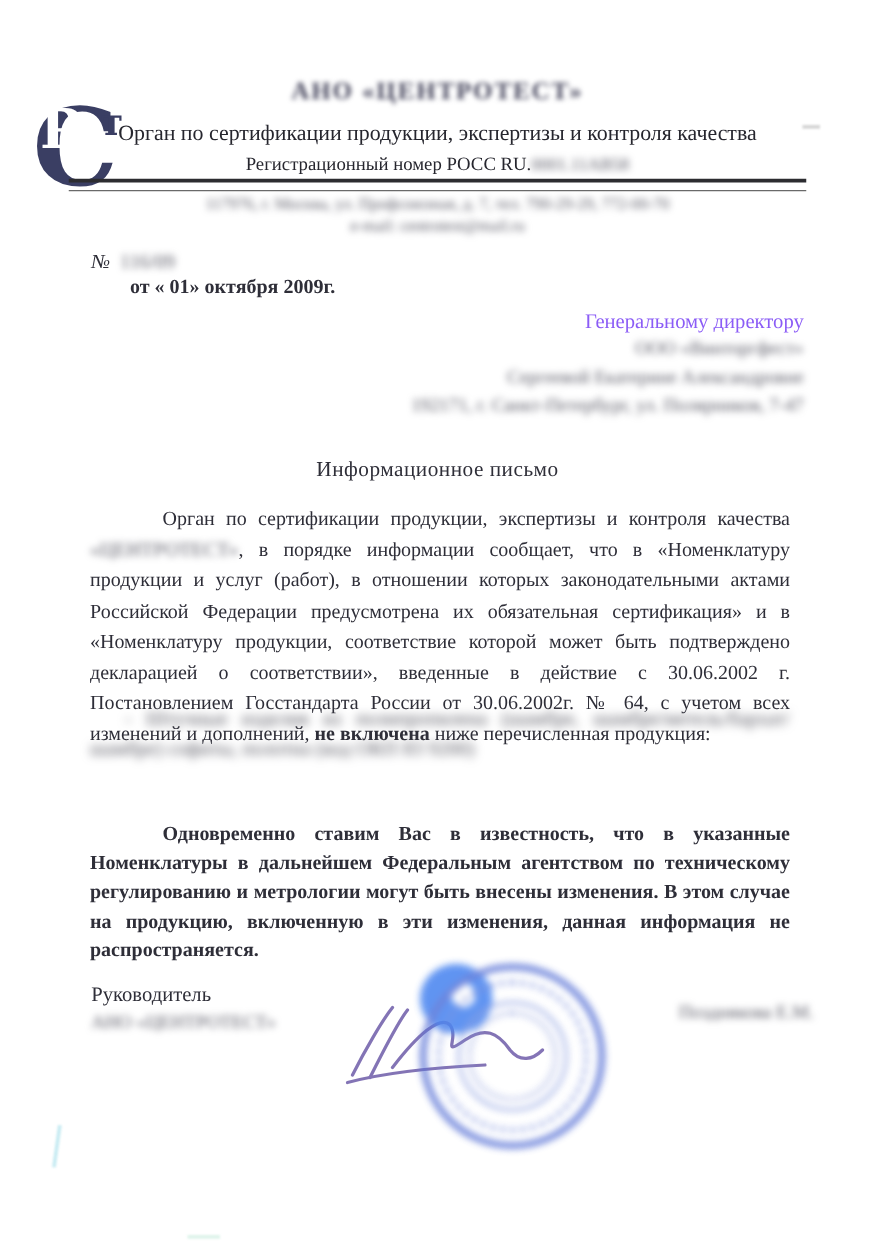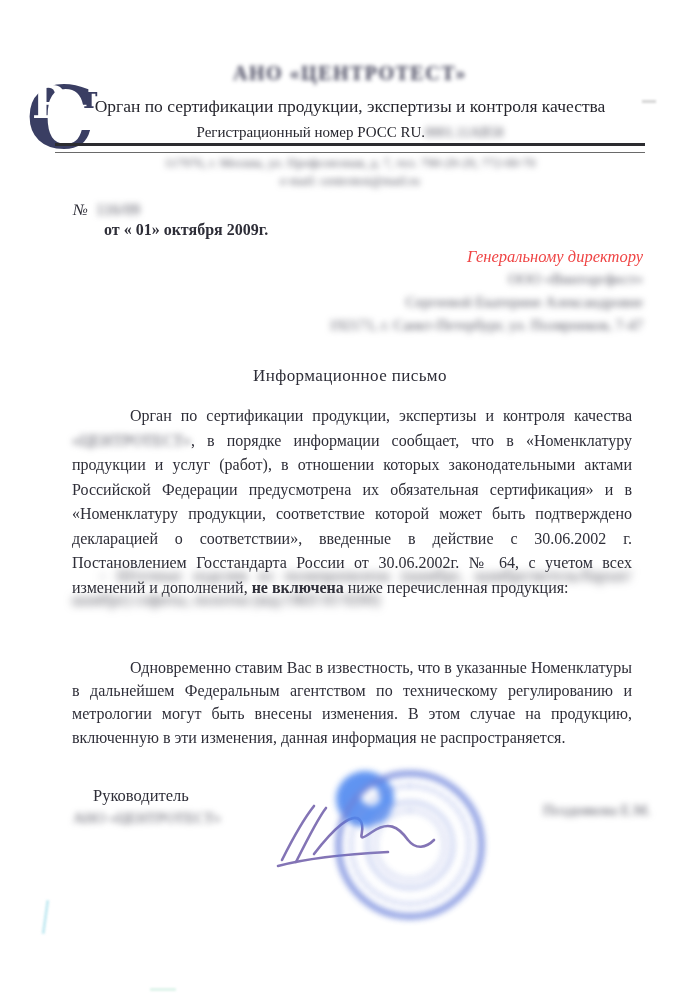--- a/index.html
+++ b/index.html
@@ -28,34 +28,34 @@
   .logo{left:18px;top:70px;width:100px;height:88px;}
   .logo svg{display:block;}
 
   
   .num-line{left:73px;top:201px;font-size:16px;font-style:italic;}
   .num-red{display:inline-block;font-style:normal;}
   .date-line{left:73px;top:221px;font-size:16px;font-weight:bold;margin-left:31px;}
 
   
   .addressee{right:57px;top:245px;width:330px;text-align:right;line-height:23px;}
-  .addressee .l1{font-size:16.5px;color:#ef4444;font-style:italic;}
+  .addressee .l1{font-size:16.5px;color:#8b5cf6;}
   .addressee .red{font-size:15px;}
 
   
   .heading{left:0;right:0;top:366px;font-size:17px;font-weight:normal;letter-spacing:.4px;}
   .para{left:72px;width:560px;text-align:justify;font-size:16px;}
   .p1{top:404px;line-height:24.5px;text-indent:58px;}
   .product{top:564px;line-height:24px;text-indent:28px;font-size:16px;}
   .p2{top:619px;line-height:23px;text-indent:58px;}
   .p2 .bu{font-weight:bold;text-decoration:underline;}
-  .p3{top:656px;line-height:23.2px;text-indent:58px;}
+  .p3{top:656px;line-height:23.2px;text-indent:58px;font-weight:bold;}
 
   
-  .role{left:73px;top:786px;font-size:16.5px;margin-left:20px;}
+  .role{left:73px;top:786px;font-size:16.5px;}
   .sig-org{left:73px;top:810px;font-size:15px;}
   .sig-name{left:543px;top:802px;font-size:15px;}
   .sig-svg{left:268px;top:788px;z-index:1;}
 
   
   .stamp{left:336px;top:771px;width:148px;height:148px;filter:blur(3px);opacity:.88;z-index:2;}
   .ring{position:absolute;border-radius:50%;}
   .r-outer{left:0;top:0;right:0;bottom:0;border:5px solid #5b74d6;}
   .r-text1{left:13px;top:13px;right:13px;bottom:13px;border:4px dotted #7186d9;}
   .r-mid{left:30px;top:30px;right:30px;bottom:30px;border:2px solid #8195dd;}

